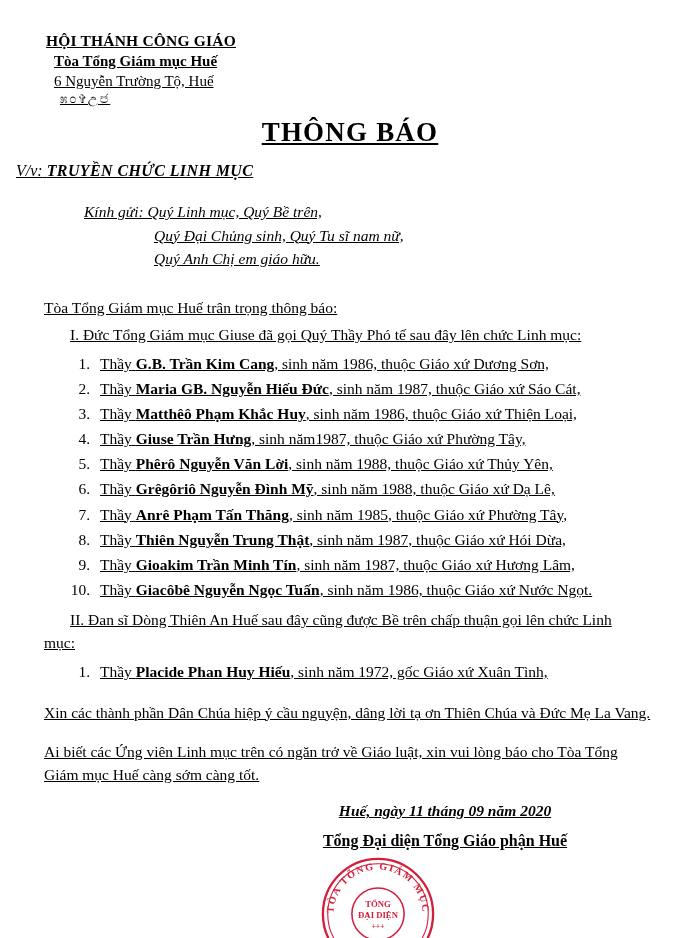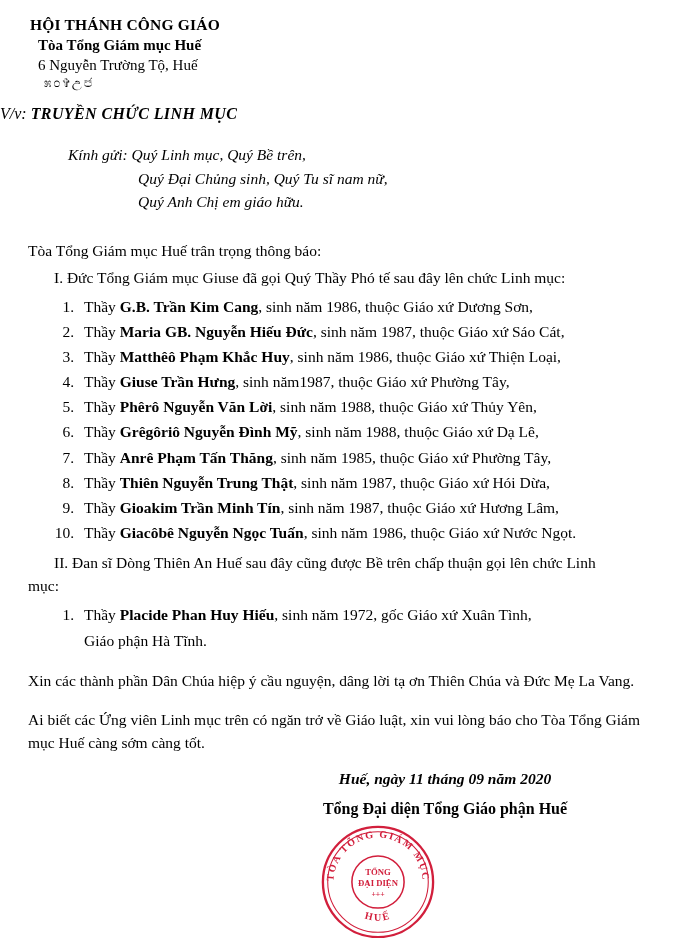--- a/index.html
+++ b/index.html
@@ -11,23 +11,24 @@
     width: 700px;
     height: 938px;
     font-family: "Liberation Serif", serif;
     color: #000000;
     position: relative;
     overflow: hidden;
   }
   .page {
     width: 700px;
     height: 938px;
-    padding: 0;
+    padding: 16px;
     box-sizing: border-box;
     position: relative;
+    text-decoration: underline;
   }
 
   
   .letterhead {
     padding: 16px 0 0 30px;
   }
   .lh-line1 {
     font-size: 15.5px;
     font-weight: bold;
     letter-spacing: 0.2px;
@@ -175,20 +176,21 @@
 
 <div class="page">
 
   <div class="letterhead">
     <div class="lh-line1">HỘI THÁNH CÔNG GIÁO</div>
     <div class="lh-line2">Tòa Tổng Giám mục Huế</div>
     <div class="lh-line3">6 Nguyễn Trường Tộ, Huế</div>
     <div class="lh-orn">೫೦✞උ෪</div>
   </div>
 
+  <div class="title">THÔNG BÁO</div>
 
   <div class="subtitle">
     <span class="vv">V/v:</span>
     <span class="subject">TRUYỀN CHỨC LINH MỤC</span>
   </div>
 
   <div class="salutation">
     <div>Kính gửi: Quý Linh mục, Quý Bề trên,</div>
     <div class="indent">Quý Đại Chủng sinh, Quý Tu sĩ nam nữ,</div>
     <div class="indent">Quý Anh Chị em giáo hữu.</div>
@@ -211,21 +213,20 @@
       <li><span class="num">10.</span><span>Thầy</span> <span class="nm">Giacôbê Nguyễn Ngọc Tuấn</span><span>, sinh năm 1986, thuộc Giáo xứ Nước Ngọt.</span></li>
     </ol>
   </div>
 
   <div class="section">
     <div class="section-head">II. Đan sĩ Dòng Thiên An Huế sau đây cũng được Bề trên chấp thuận gọi lên chức Linh</div>
     <div>mục:</div>
     <ol class="persons">
       <li><span class="num">1.</span><span>Thầy</span> <span class="nm">Placide Phan Huy Hiếu</span><span>, sinh năm 1972, gốc Giáo xứ Xuân Tình,</span></li>
     </ol>
-    <div class="sub-line">Giáo phận Hà Tĩnh.</div>
   </div>
 
   <div class="para">Xin các thành phần Dân Chúa hiệp ý cầu nguyện, dâng lời tạ ơn Thiên Chúa và Đức Mẹ La Vang.</div>
   <div class="para">Ai biết các Ứng viên Linh mục trên có ngăn trở về Giáo luật, xin vui lòng báo cho Tòa Tổng Giám mục Huế càng sớm càng tốt.</div>
 
   <div class="sig-block">
     <div class="sig-place">Huế, ngày 11 tháng 09 năm 2020</div>
     <div class="sig-role">Tổng Đại diện Tổng Giáo phận Huế</div>
 
     <div class="stamp-area">

